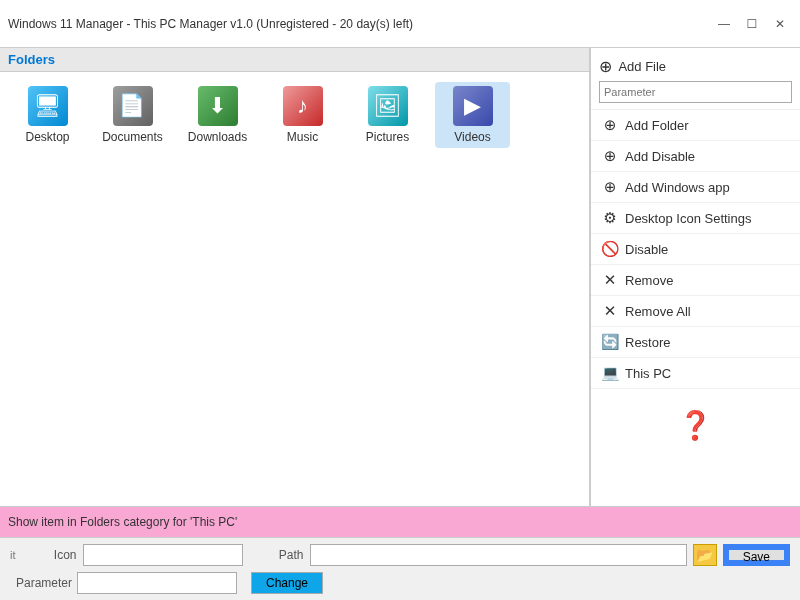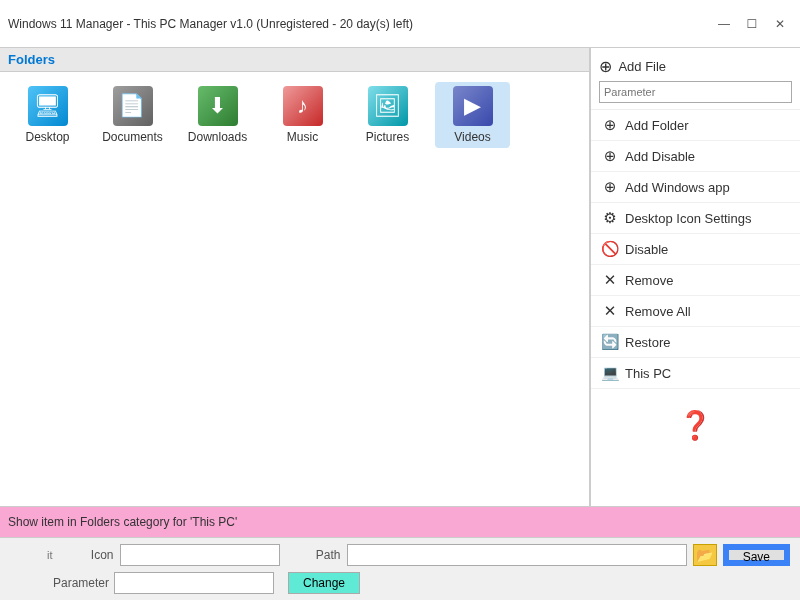--- a/index.html
+++ b/index.html
@@ -221,21 +221,20 @@
       align-items: center;
       flex-shrink: 0;
       font-size: 12px;
     }
 
     .edit-bar-row {
       display: flex;
       align-items: center;
       gap: 6px;
       width: 100%;
-      margin-left: 37px;
     }
 
     .edit-label {
       color: #555;
       width: 55px;
       text-align: right;
       font-size: 12px;
     }
 
     .edit-input {
@@ -264,21 +263,21 @@
       cursor: pointer;
       font-size: 14px;
       display: flex;
       align-items: center;
       justify-content: center;
     }
 
     .change-btn {
       height: 22px;
       padding: 0 14px;
-      background: #5eead4;
+      background: #0ea5e9;
       border: 1px solid #aaa;
       cursor: pointer;
       font-size: 12px;
     }
 
     .save-btn {
       height: 22px;
       padding: 0 14px;
       background: #e0e0e0;
       border: 6px solid #3b82f6;

